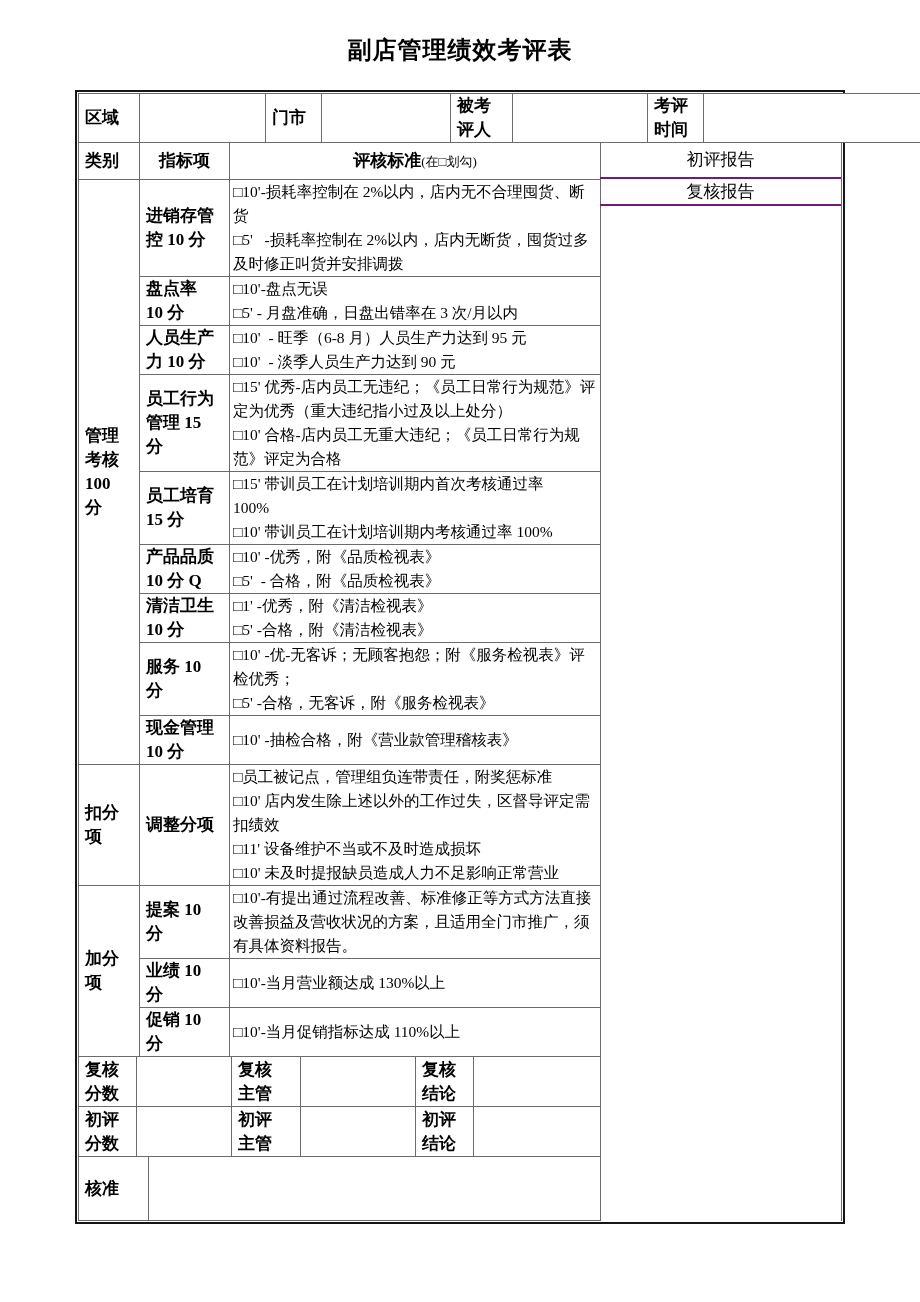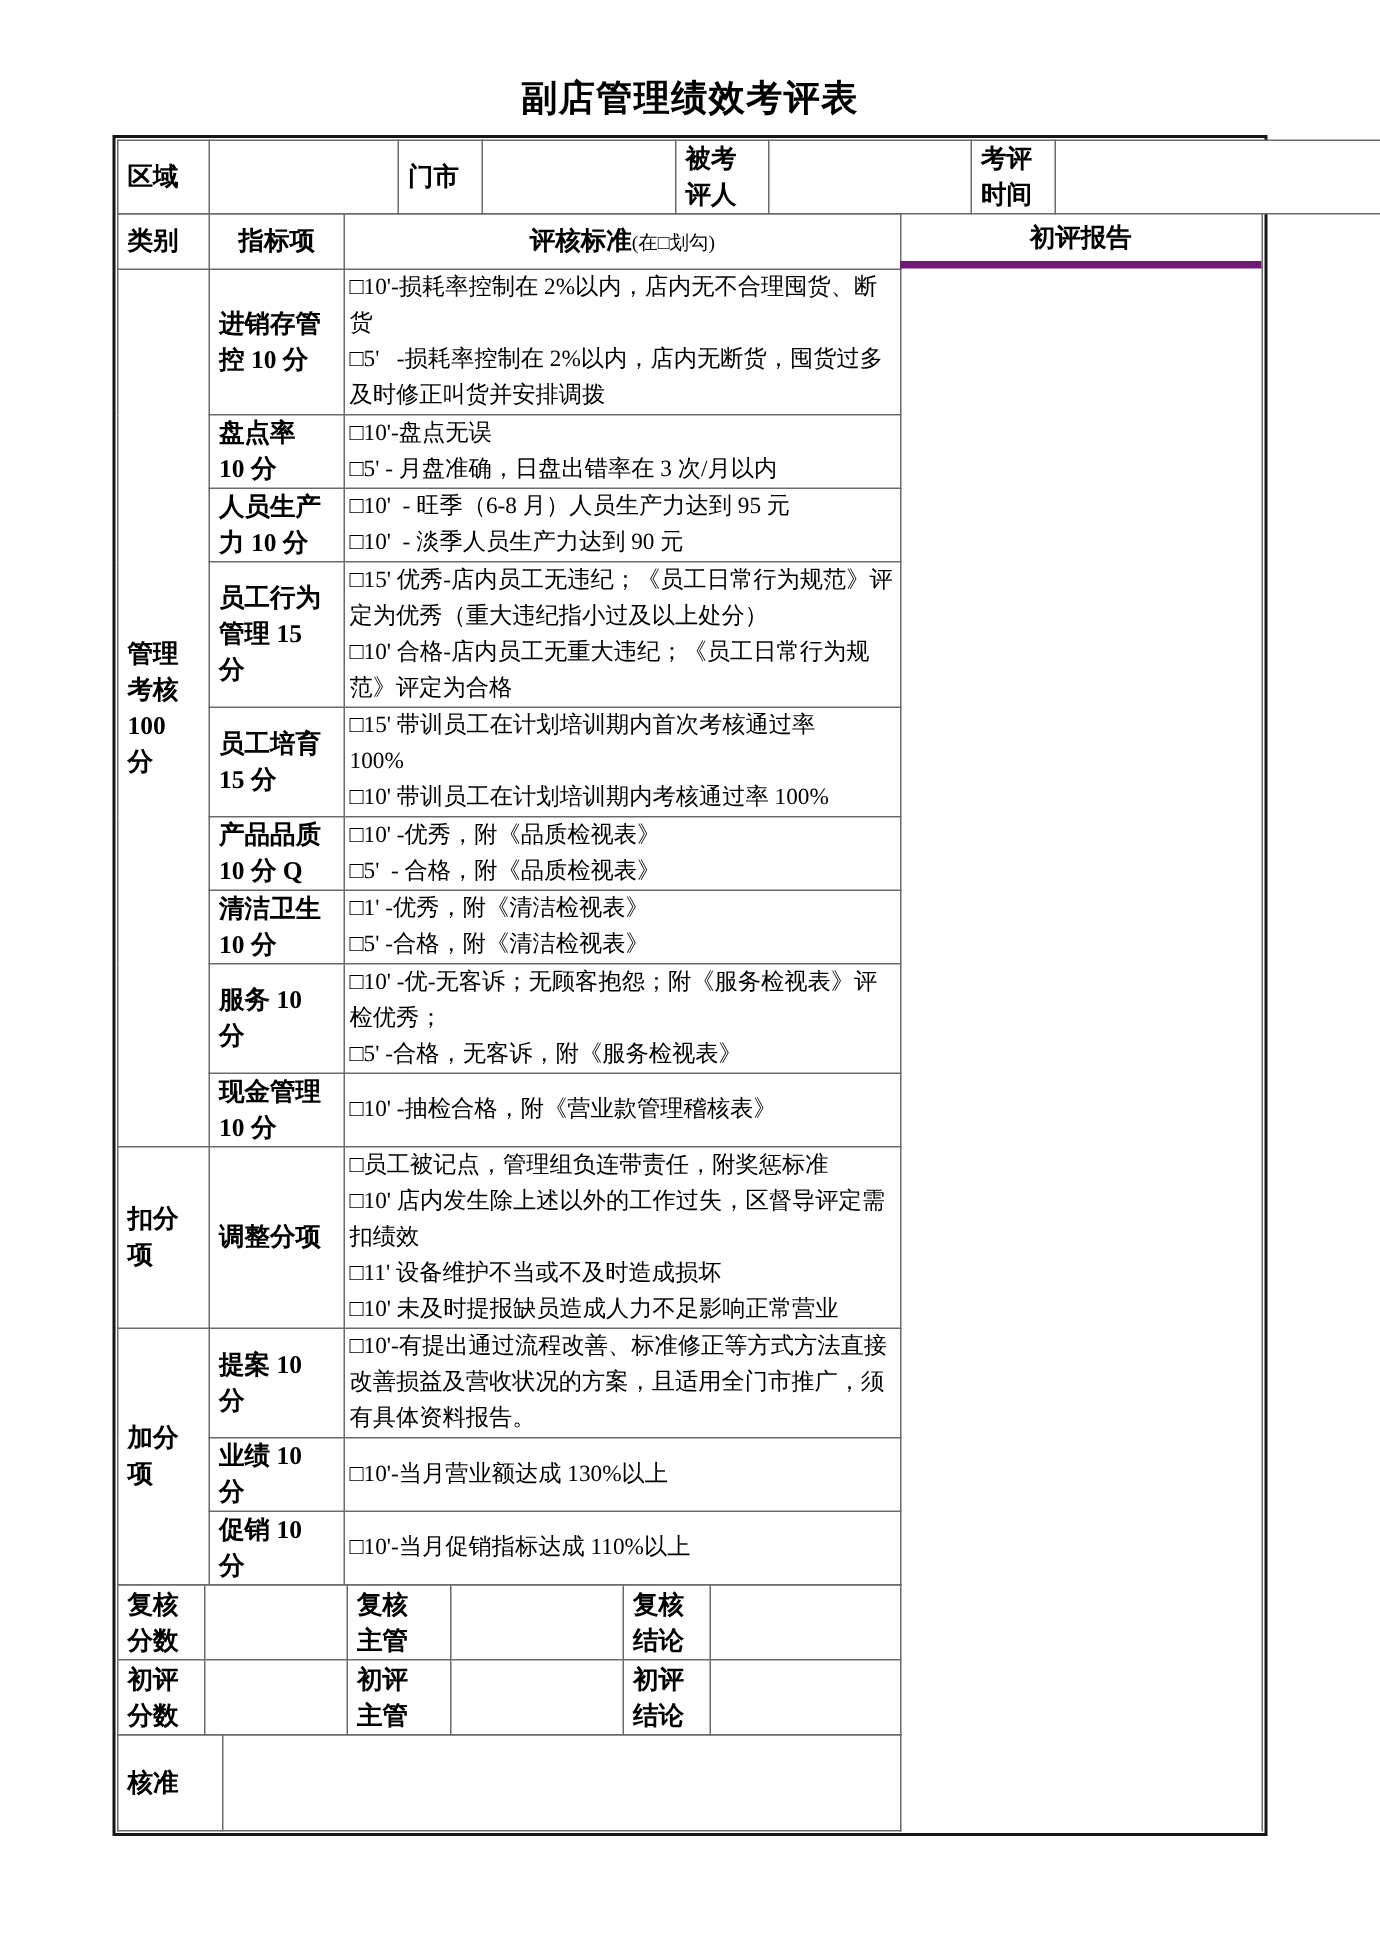--- a/index.html
+++ b/index.html
@@ -2,21 +2,21 @@
 <html><head>
 <meta charset="utf-8">
 <style>
   html,body { margin:0; padding:0; background:#fff; }
   .page {
     position:relative; width:920px; height:1302px; background:#fff;
     font-family:"Liberation Serif","DejaVu Serif",serif; color:#000;
     overflow:hidden;
   }
   .title {
-    position:absolute; top:49px; left:0; width:100%;
+    position:absolute; top:34px; left:0; width:100%;
     text-align:center; font-size:24px; font-weight:bold; letter-spacing:1px;
   }
   .sheet {
     position:absolute; left:75px; top:90px; width:770px;
     border:2px solid #161616; padding:1px; box-sizing:border-box; background:#fff;
   }
   table { border-collapse:collapse; table-layout:fixed; }
   td { border:1px solid #6b6b6b; box-sizing:border-box; vertical-align:middle; overflow:hidden; }
   .t-info  { width:876px; }
   .main    { display:flex; margin-top:-1px; width:764px; }
@@ -31,22 +31,22 @@
   .note { font-size:13px; font-weight:normal; }
   .crit { font-size:15.5px; line-height:24px; padding:0 3px; }
   .crit div { white-space:pre-wrap; }
   .blank { background:#fff; }
   .right {
     flex:1; display:flex; flex-direction:column;
     border-right:1px solid #6b6b6b; box-sizing:border-box;
   }
   .r-head, .r-head2 {
     display:flex; align-items:center; justify-content:center;
-    font-weight:bold; font-size:17px;
-    border-bottom:5px solid #701a75; box-sizing:border-box;
+    font-weight:normal; font-size:17px;
+    border-bottom:2px solid #701a75; box-sizing:border-box;
   }
   .r-head  { height:37px; }
   .r-head2 { height:27px; border-top:0; }
   .r-report {
     height:471px; border-bottom:1px solid #6b6b6b;
     padding:3px 3px; box-sizing:border-box;
   }
   .hint { font-size:15.5px; line-height:24px; white-space:pre-wrap; }
   .r-rest { flex:1; }
 </style>
@@ -253,18 +253,19 @@
             <td class="lbl">核准</td>
             <td class="blank"></td>
           </tr>
         </tbody>
           </table>
 
       </div>
 
       <div class="right">
         <div class="r-head">初评报告</div>
+        <div class="r-head2">复核报告</div>
         <div class="r-rest"></div>
       </div>
     </div>
 
   </div>
 </div>
 
 </body></html>

